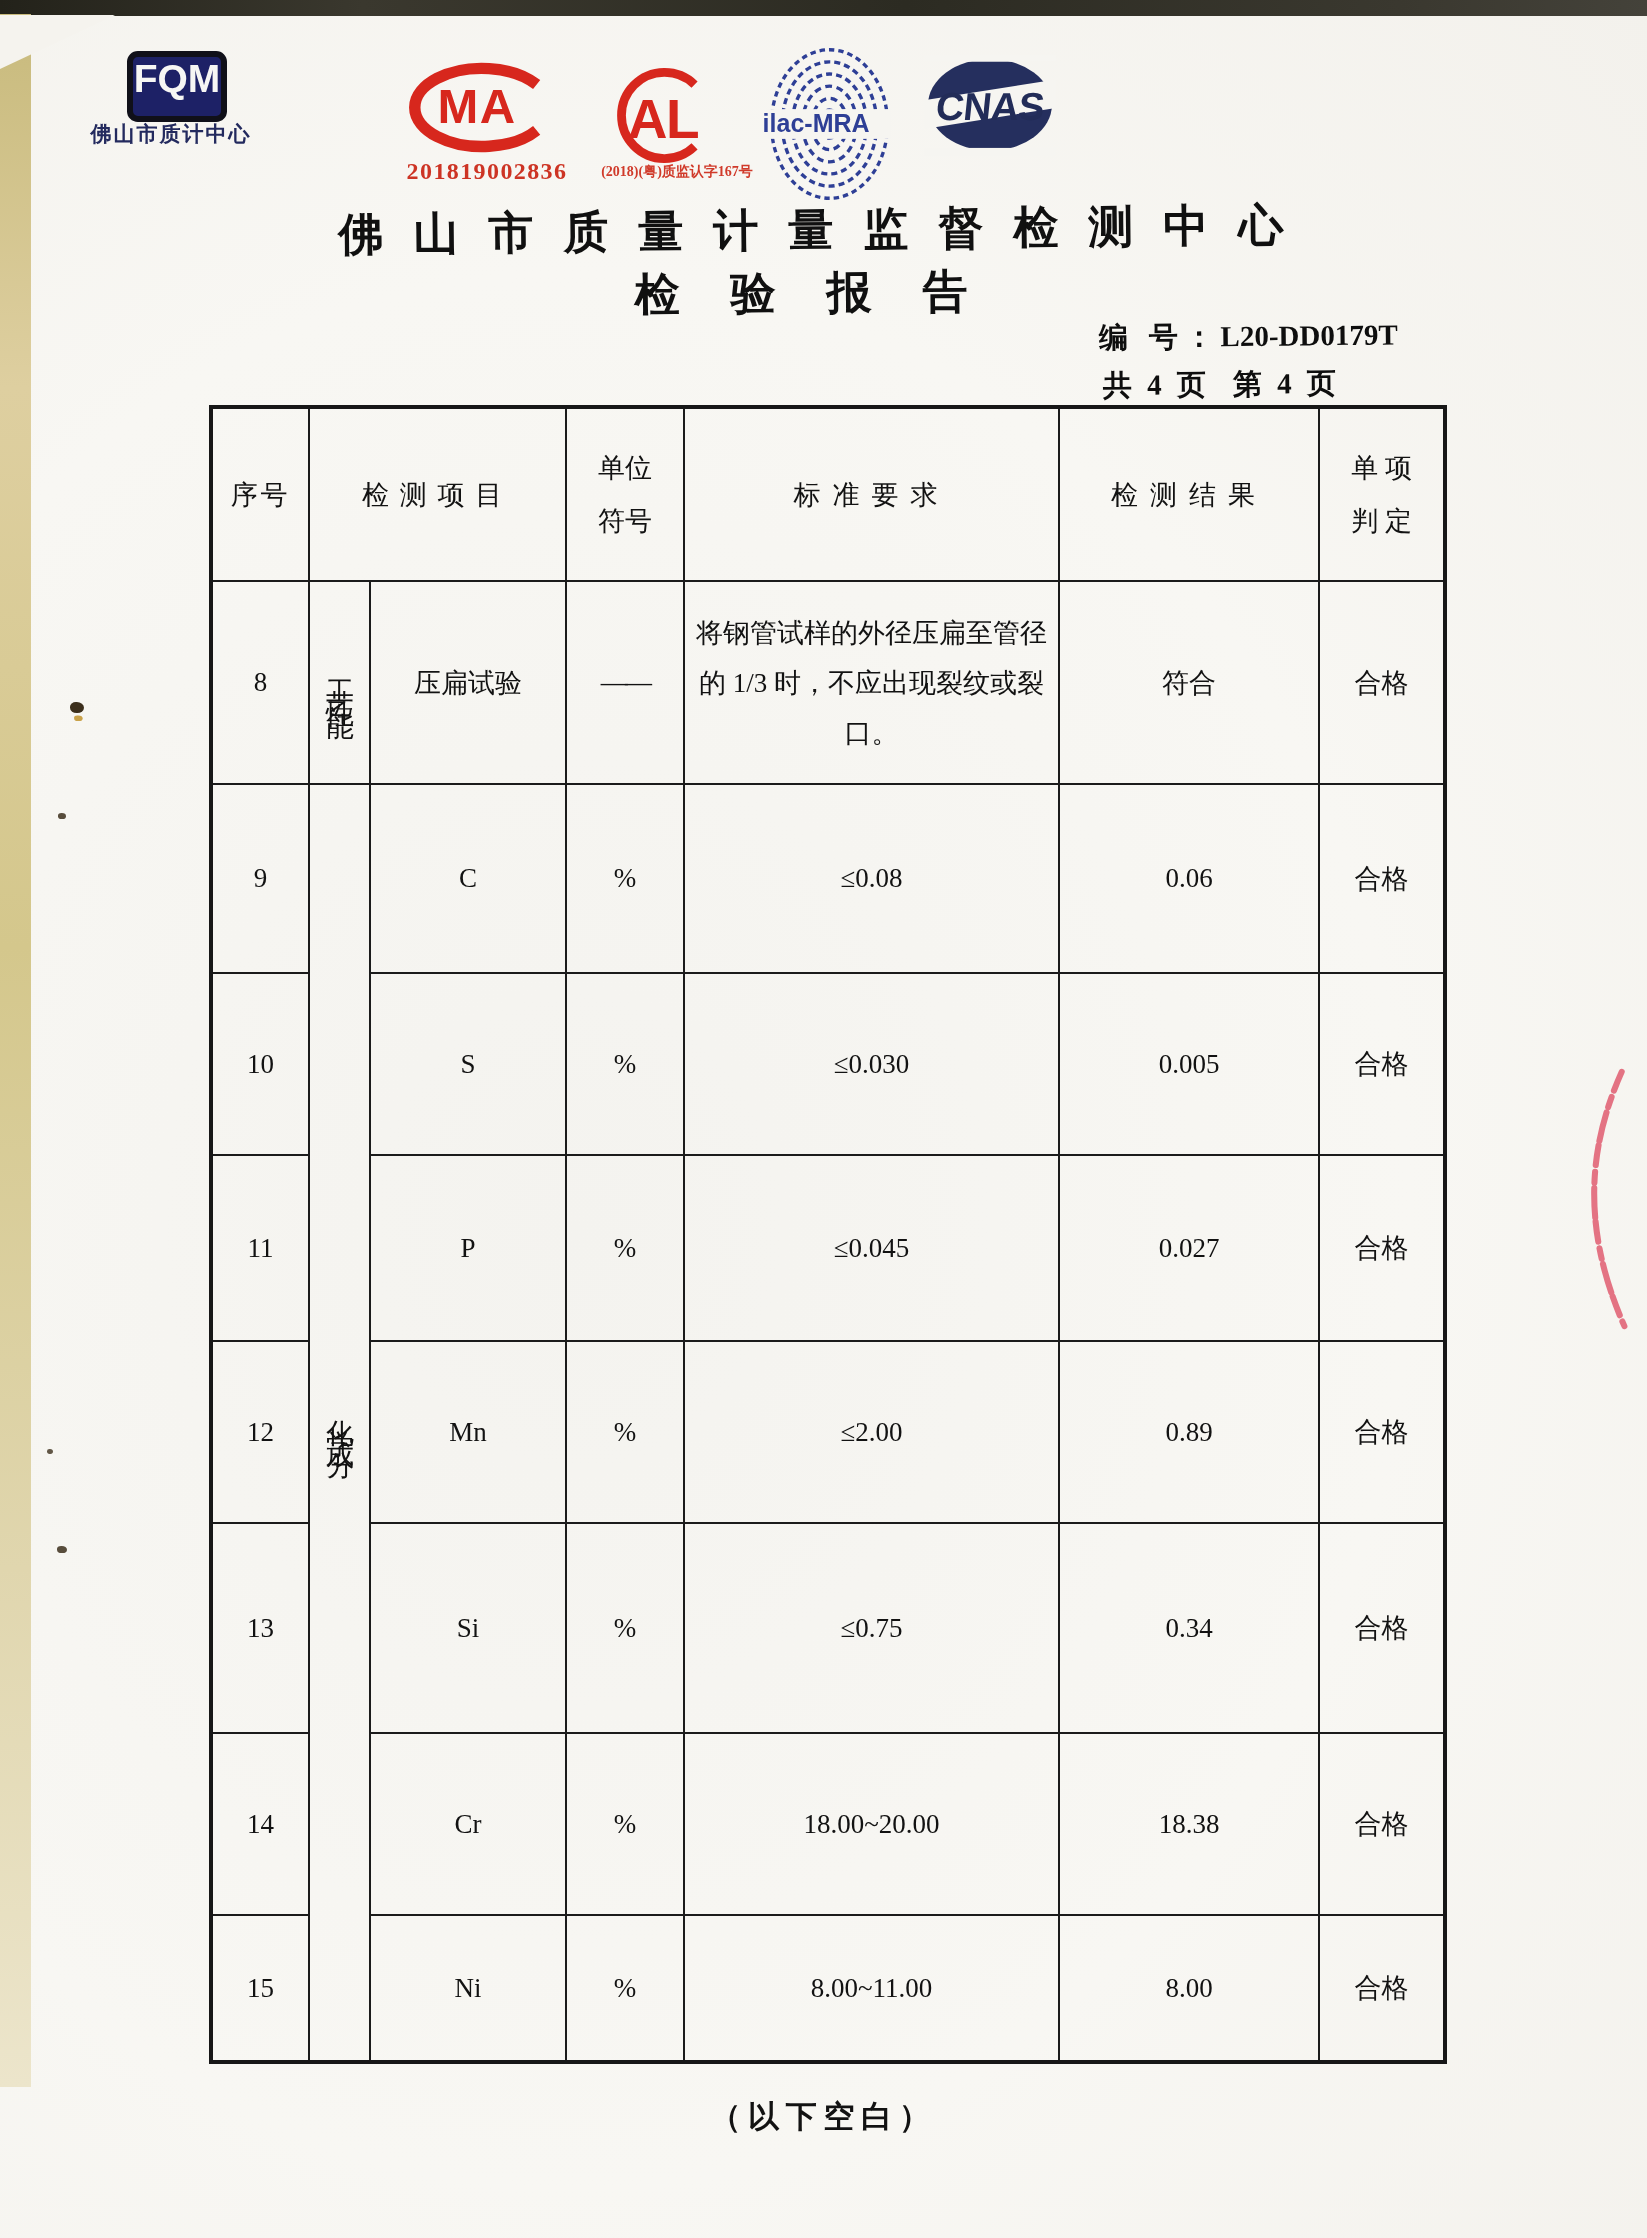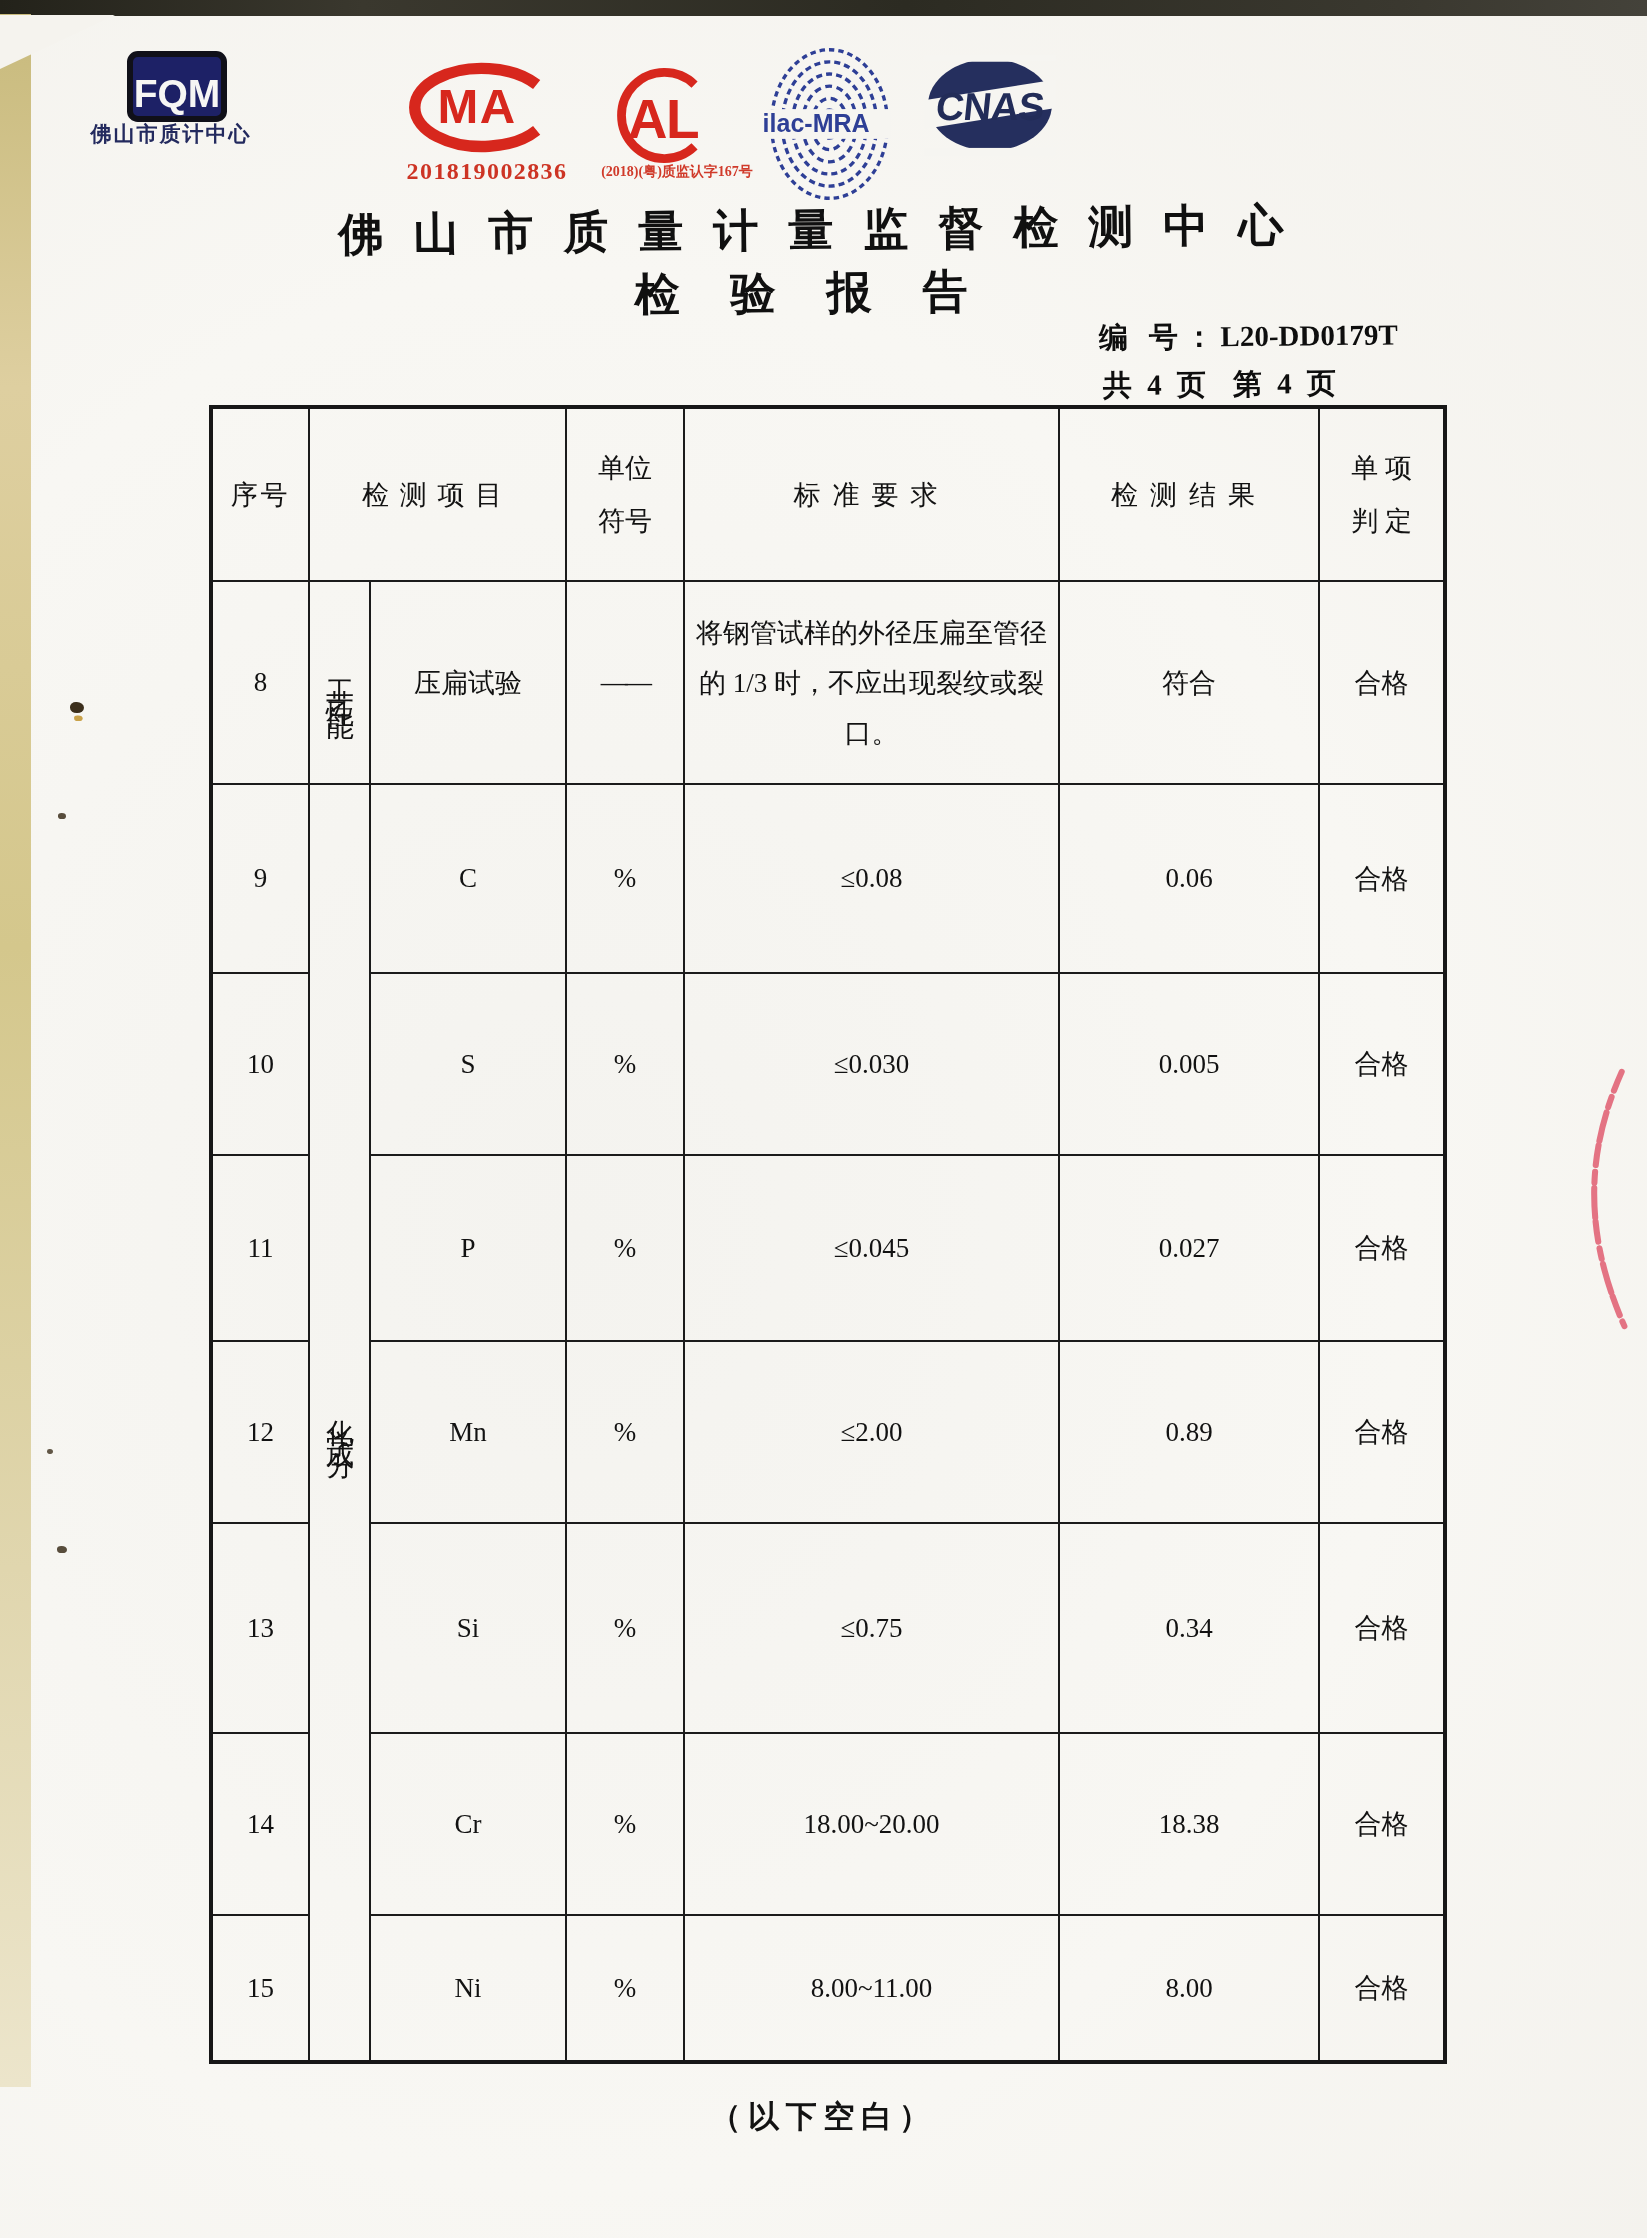--- a/index.html
+++ b/index.html
@@ -30,21 +30,21 @@
   .speck{position:absolute;background:#3c2f1c;border-radius:45% 55% 50% 50%;}
   .speck.s1{left:70px;top:702px;width:13.5px;height:10.8px;box-shadow:1.4px 10.8px 0 -2.7px #c9a24a;}
   .speck.s2{left:58px;top:813px;width:8px;height:6px;opacity:.85;}
   .speck.s3{left:47px;top:1449px;width:6px;height:5.4px;opacity:.8;}
   .speck.s4{left:57px;top:1546px;width:9.5px;height:6.8px;opacity:.85;}
   .red-arc{position:absolute;left:1546px;top:1053px;}
   
   .fqm-box{
     position:absolute;left:127px;top:51px;width:88px;height:59px;
     background:#1d2166;border:6px solid #101019;border-radius:10.8px;
-    display:flex;align-items:flex-end;justify-content:center;
+    display:flex;align-items:flex-start;justify-content:center;
   }
   .fqm-box span{
     color:#f6f6f4;font-family:"Liberation Sans","DejaVu Sans",sans-serif;
     font-weight:700;font-size:39px;letter-spacing:0px;
   }
   .fqm-caption{
     position:absolute;left:80px;top:120px;width:182px;
     text-align:center;color:#232a5e;font-weight:700;font-size:21px;letter-spacing:2px;
     font-family:"Liberation Sans","DejaVu Sans",sans-serif;
   }

